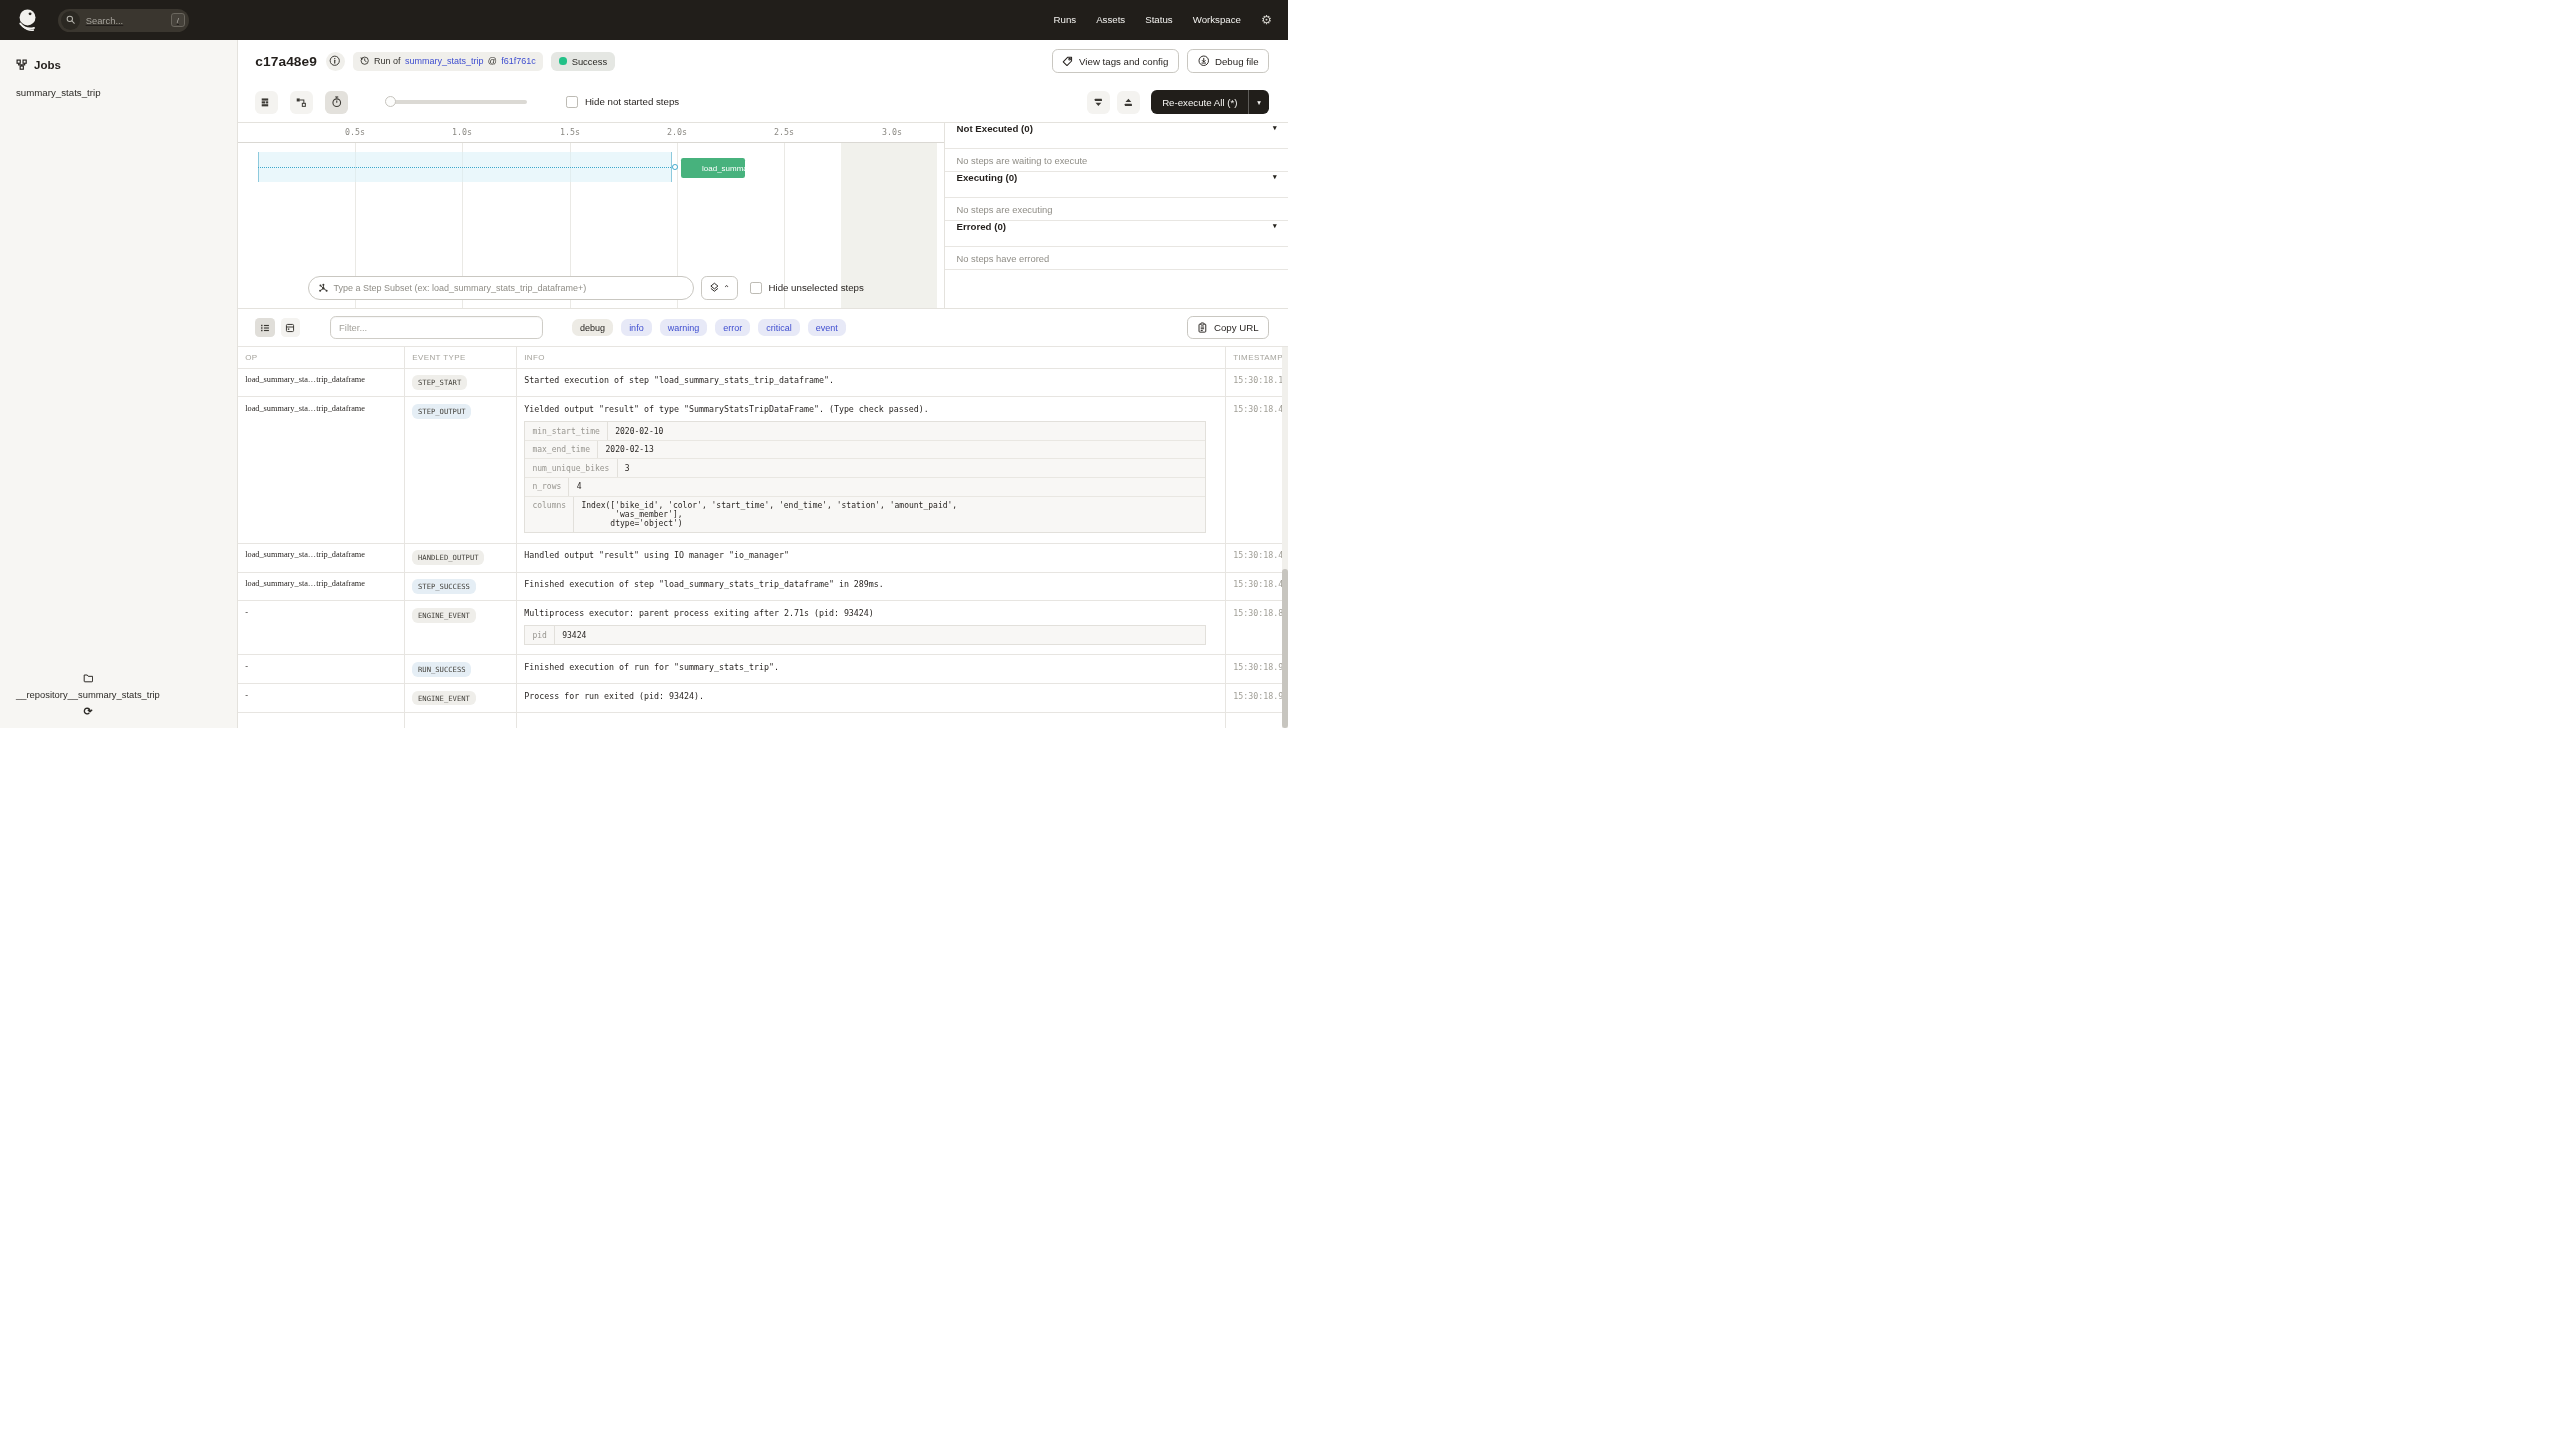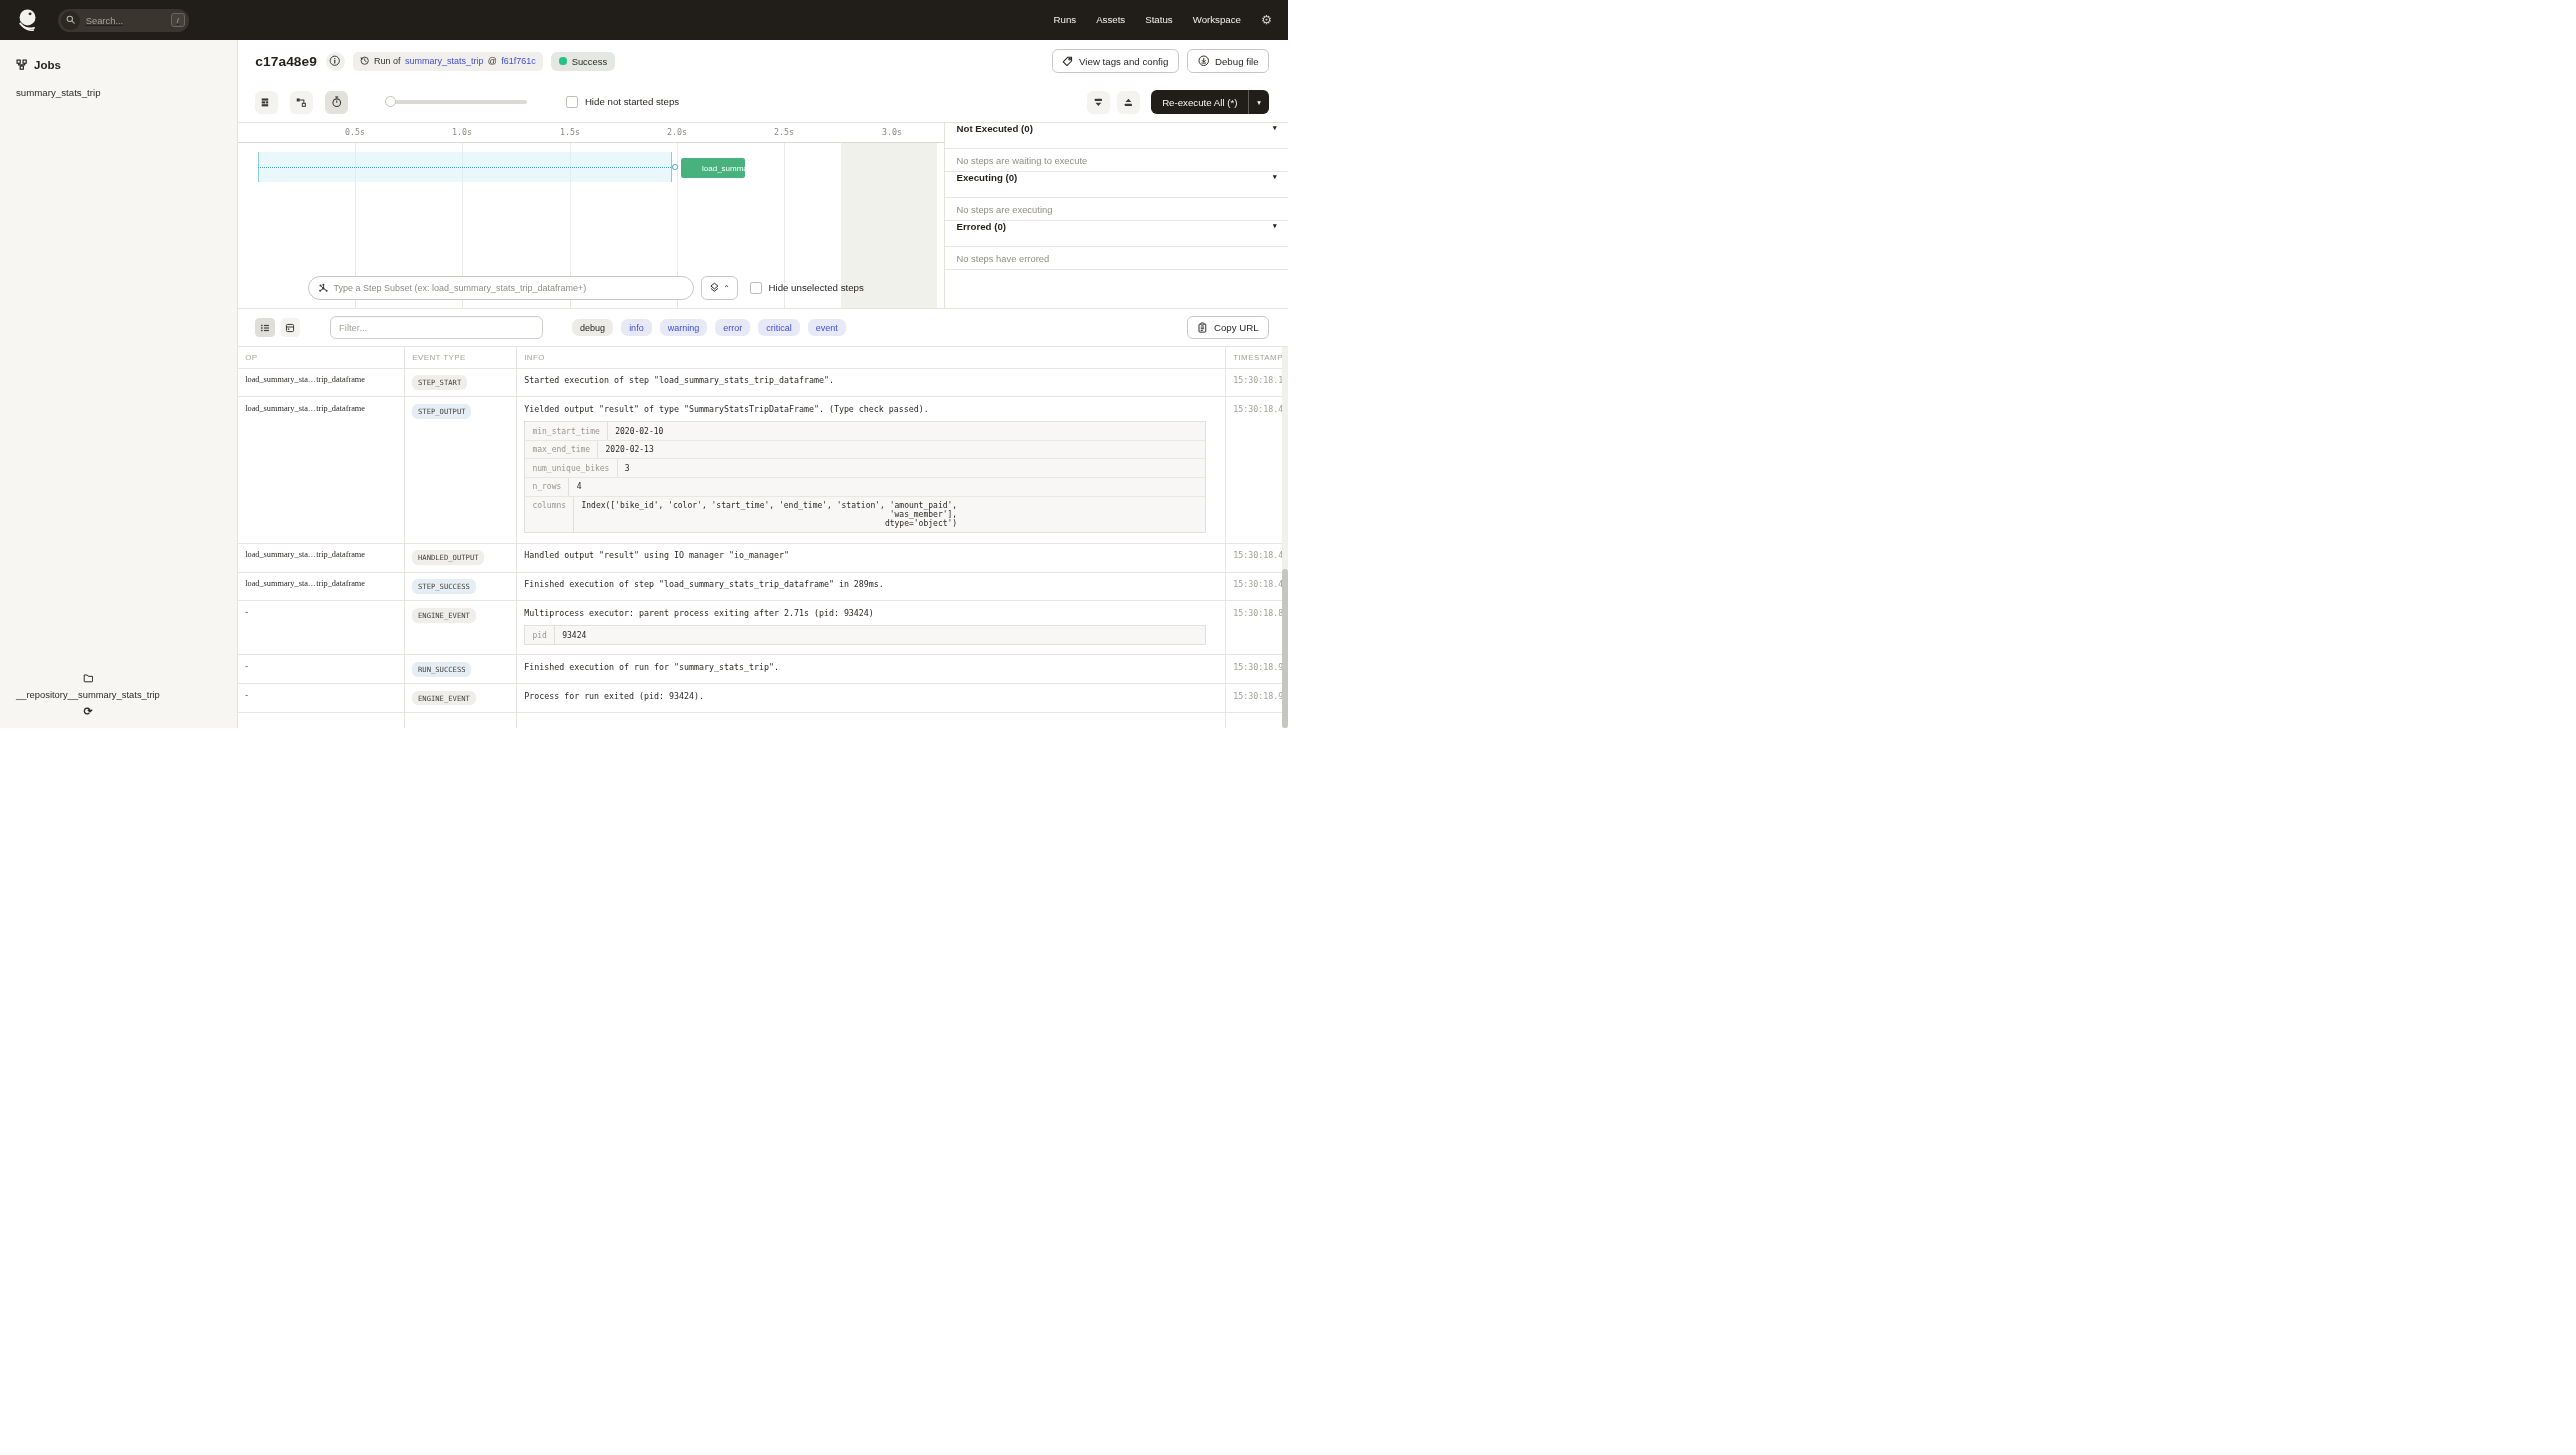--- a/index.html
+++ b/index.html
@@ -120,21 +120,21 @@
   .badge { display:inline-block; font-family:"DejaVu Sans Mono", monospace; font-size:7.2px; color:#44423c;
     background:#efeeea; border-radius:5.8px; padding:2.9px 5.8px; white-space:nowrap; }
   .badge.success { background:#e5eef5; }
   .info-text { font-family:"DejaVu Sans Mono", monospace; font-size:8.3px; color:#231f1c; line-height:11.5px; }
   .ts-cell { font-family:"DejaVu Sans Mono", monospace; font-size:8.3px; color:#a09e96; white-space:nowrap; overflow:hidden; }
   .meta { margin:5.8px 11.5px 2.9px 0; border:0.7px solid #e2e0db; background:#f8f7f5; }
   .mrow { display:flex; border-bottom:0.7px solid #e9e7e2; }
   .mrow:last-child { border-bottom:none; }
   .mkey { font-family:"DejaVu Sans Mono", monospace; font-size:8px; color:#989690; padding:4.3px 7.2px;
     border-right:0.7px solid #e2e0db; white-space:nowrap; }
-  .mval { font-family:"DejaVu Sans Mono", monospace; font-size:8px; color:#231f1c; padding:4.3px 7.2px; white-space:pre;text-align:right; }
+  .mval { font-family:"DejaVu Sans Mono", monospace; font-size:8px; color:#231f1c; padding:4.3px 7.2px; white-space:pre; }
   .filler { flex:1; border-bottom:none; min-height:21.6px; }
   .scroll-track { position:absolute; top:0; right:0; bottom:0; width:6.5px; background:#f1f0ec; }
   .scroll-thumb { position:absolute; right:0.4px; bottom:0; width:5.8px; height:159px; border-radius:2.9px; background:#c7c5bf; cursor:grab; }
 
   svg { display:block; }
 </style>
 </head>
 <body>
 
 <header class="topbar">

